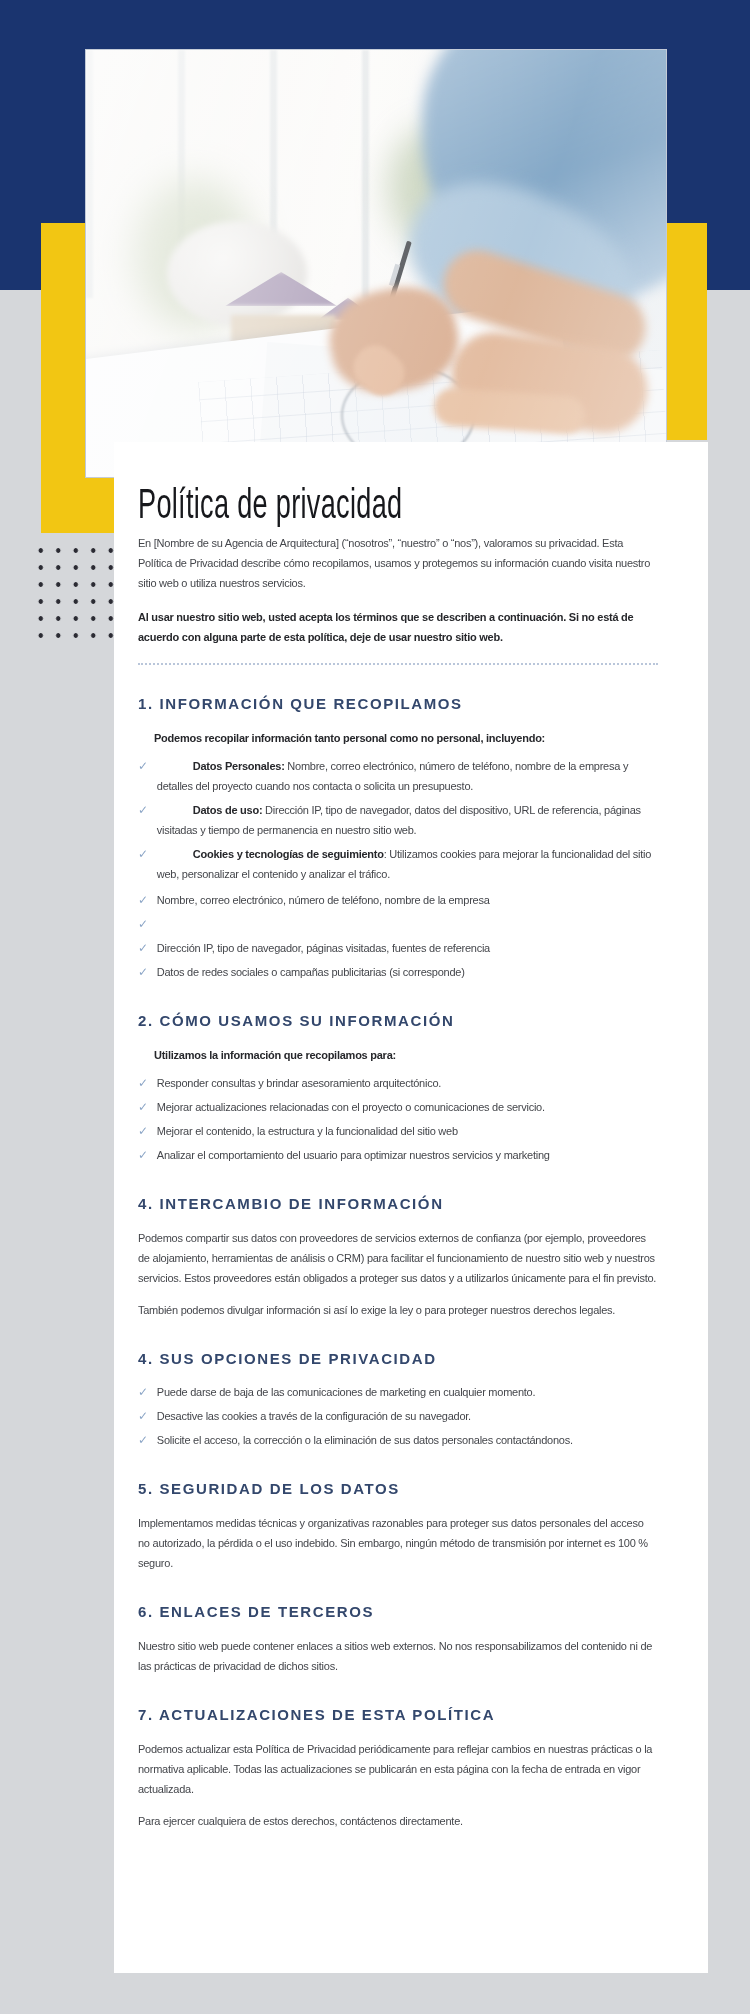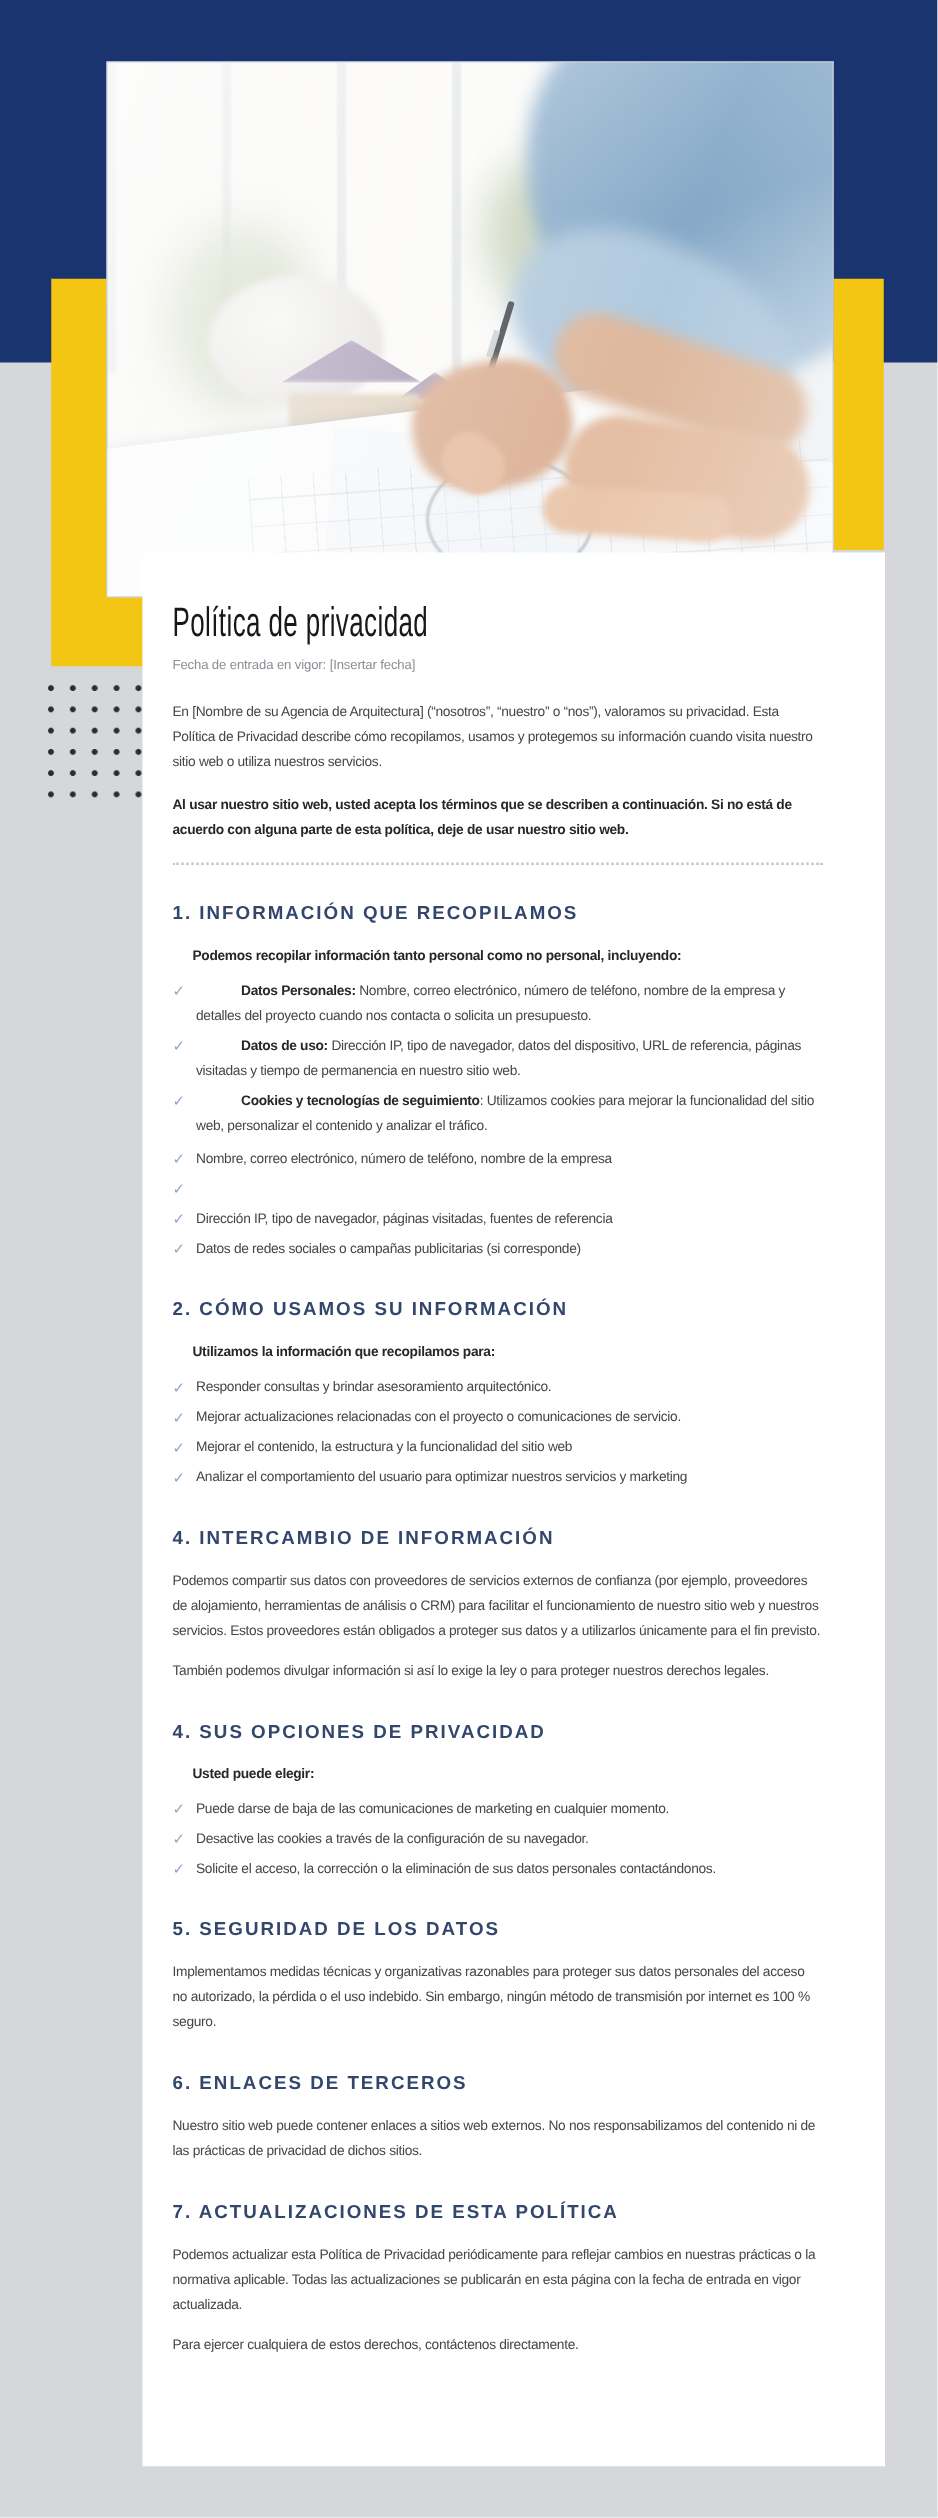--- a/index.html
+++ b/index.html
@@ -69,21 +69,21 @@
     background:
       repeating-linear-gradient(0deg,rgba(120,140,170,.35) 0 1px,transparent 1px 22px),
       repeating-linear-gradient(90deg,rgba(120,140,170,.35) 0 1px,transparent 1px 26px);}
   .ph-wash{left:0;top:0;width:100%;height:100%;
     background:linear-gradient(110deg,rgba(255,255,255,.78) 0%,rgba(255,255,255,.30) 45%,rgba(255,255,255,.15) 70%,rgba(255,255,255,.40) 100%);}
   
   .card{
     position:absolute;left:114px;top:442px;width:594px;height:1531px;
     background:#ffffff;box-sizing:border-box;padding:22px 50px 0 24px;overflow:hidden;
   }
-  .title{margin:16px 0 6px;font-size:33px;font-weight:400;color:#17181c;line-height:1.1;white-space:nowrap;}
+  .title{margin:16px 0 6px;font-size:43px;font-weight:400;color:#17181c;line-height:1.1;white-space:nowrap;}
   .title-inner{display:inline-block;transform:scaleX(.63);transform-origin:left center;letter-spacing:.5px;}
   .subtitle{margin:0 0 18px;font-size:10.5px;color:#8b8e95;letter-spacing:-.1px;}
   p{margin:0;font-size:11px;line-height:20px;color:#44464b;letter-spacing:-.25px;}
   .b-intro{margin-top:14px;font-weight:700;color:#26272b;}
   .divider{border:none;border-top:2px dotted #b9c6da;margin:16px 0 0;}
   h2{
     margin:30px 0 14px;font-size:15px;font-weight:700;color:#33476c;
     letter-spacing:1.6px;line-height:1.25;
   }
   .lead{font-weight:700;color:#26272b;margin-bottom:8px;padding-left:16px;}
@@ -120,21 +120,20 @@
   <div class="ph-pencil"></div>
   <div class="ph-clip"></div>
   <div class="ph-hand-l"></div>
   <div class="ph-thumb"></div>
   <div class="ph-wash"></div>
 </div>
 <div class="dots"></div>
 
 <main class="card">
   <h1 class="title"><span class="title-inner">Política de privacidad</span></h1>
-  <p class="subtitle">Fecha de entrada en vigor: [Insertar fecha]</p>
 
   <p>En [Nombre de su Agencia de Arquitectura] (“nosotros”, “nuestro” o “nos”), valoramos su privacidad. Esta Política de Privacidad describe cómo recopilamos, usamos y protegemos su información cuando visita nuestro sitio web o utiliza nuestros servicios.</p>
   <p class="b-intro">Al usar nuestro sitio web, usted acepta los términos que se describen a continuación. Si no está de acuerdo con alguna parte de esta política, deje de usar nuestro sitio web.</p>
   <hr class="divider">
 
   <section>
     <h2>1. INFORMACIÓN QUE RECOPILAMOS</h2>
     <p class="lead">Podemos recopilar información tanto personal como no personal, incluyendo:</p>
     <ul>
       <li>
@@ -193,21 +192,20 @@
   </section>
 
   <section>
     <h2>4. INTERCAMBIO DE INFORMACIÓN</h2>
     <p>Podemos compartir sus datos con proveedores de servicios externos de confianza (por ejemplo, proveedores de alojamiento, herramientas de análisis o CRM) para facilitar el funcionamiento de nuestro sitio web y nuestros servicios. Estos proveedores están obligados a proteger sus datos y a utilizarlos únicamente para el fin previsto.</p>
     <p class="after-list">También podemos divulgar información si así lo exige la ley o para proteger nuestros derechos legales.</p>
   </section>
 
   <section>
     <h2>4. SUS OPCIONES DE PRIVACIDAD</h2>
-    <p class="lead">Usted puede elegir:</p>
     <ul>
       <li>
           <span class="check">✓</span>
           <span>Puede darse de baja de las comunicaciones de marketing en cualquier momento.</span>
         </li>
       <li>
           <span class="check">✓</span>
           <span>Desactive las cookies a través de la configuración de su navegador.</span>
         </li>
       <li>

